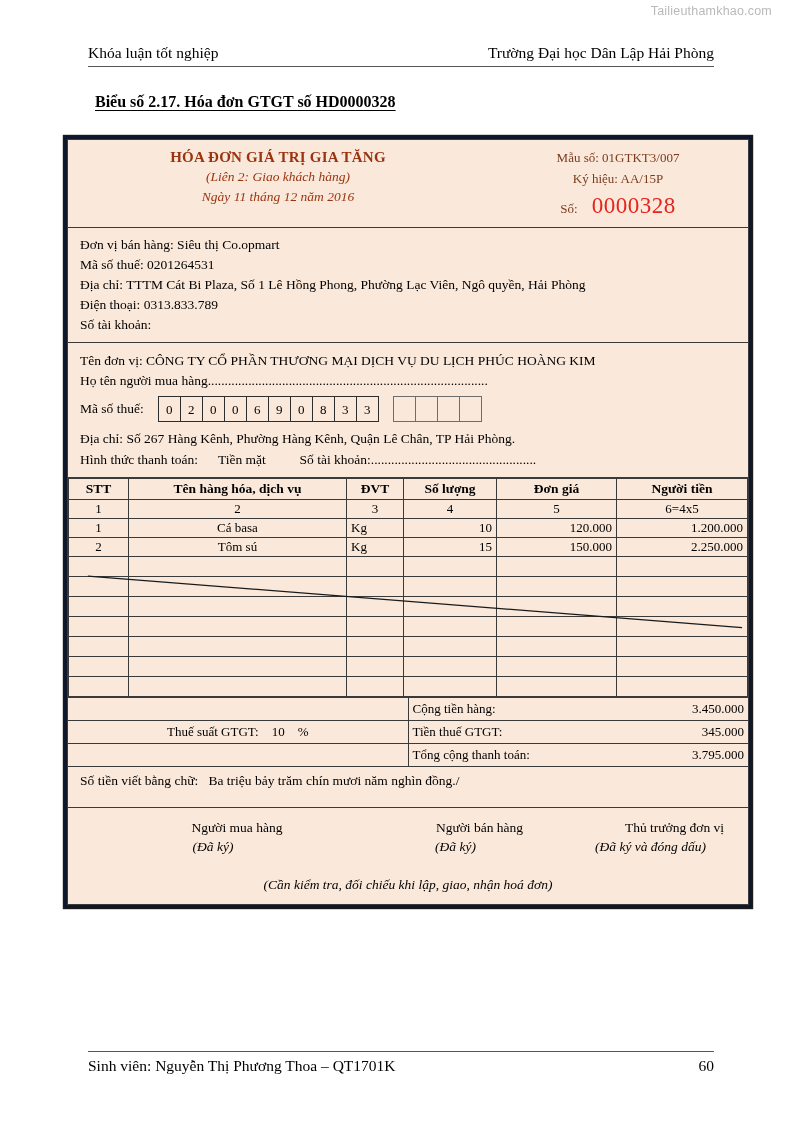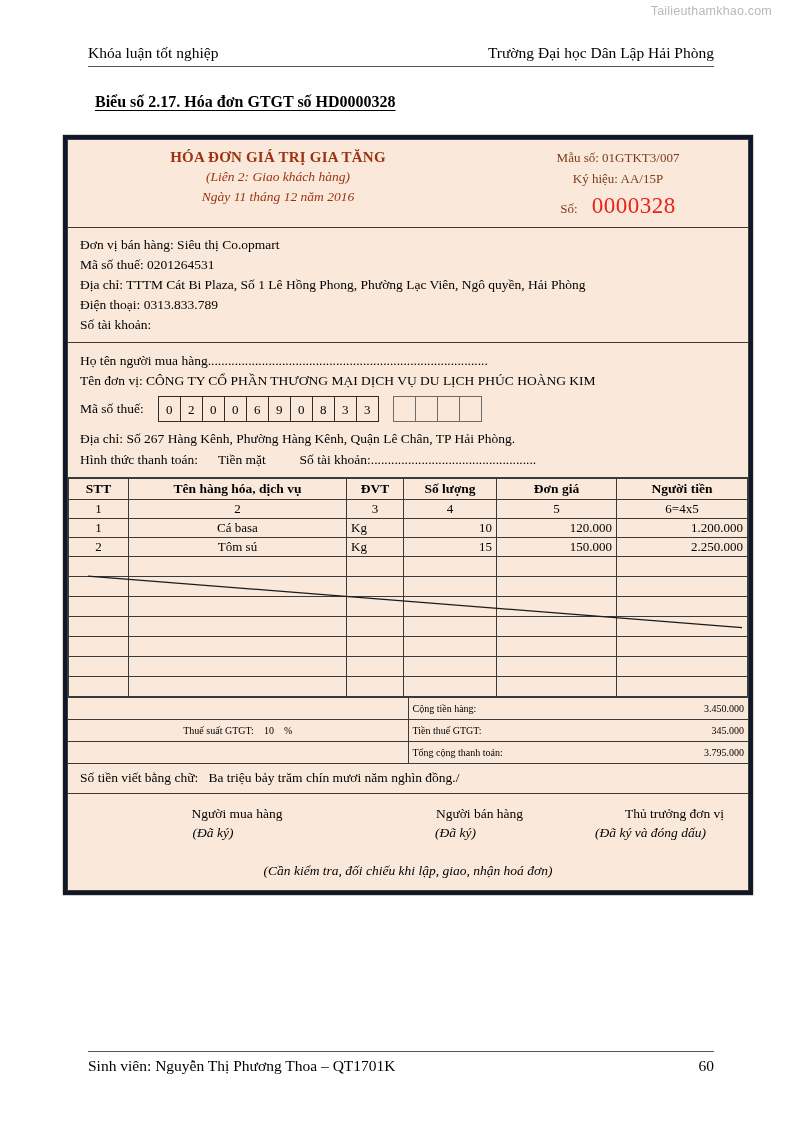--- a/index.html
+++ b/index.html
@@ -202,38 +202,38 @@
     position: absolute;
     left: 0; top: 0;
     width: 100%; height: 100%;
     pointer-events: none;
   }
 
   
   table.totals {
     width: 100%;
     border-collapse: collapse;
-    font-size: 10px;
+    font-size: 13px;
     table-layout: fixed;
   }
   table.totals td {
     border: 1px solid #3a3a3a;
     border-left: none;
     border-right: none;
     padding: 3px 4px;
     height: 22px;
     box-sizing: border-box;
   }
   td.t-left  { width: 340px; text-align: center; }
   td.t-label { width: 210px; text-align: left; padding-left: 4px; }
   td.t-val   { text-align: right; padding-right: 8px; }
   .vsep { border-left: 1px solid #3a3a3a !important; }
 
   .inwords {
-    padding: 6px 0 7px 12px;
+    padding: 6px 0 18px 12px;
     font-size: 13.5px;
   }
 
   
   .signs {
     display: flex;
     padding: 12px 0 8px 0;
   }
   .sign-col {
     flex: 1;
@@ -305,25 +305,25 @@
     <div class="sec seller">
       <div>Đơn vị bán hàng: Siêu thị Co.opmart</div>
       <div>Mã số thuế: 0201264531</div>
       <div>Địa chỉ:  TTTM Cát Bi Plaza, Số 1 Lê Hồng Phong, Phường Lạc Viên, Ngô quyền, Hải Phòng</div>
       <div>Điện thoại: 0313.833.789</div>
       <div>Số tài khoản:</div>
     </div>
 
     <div class="sec buyer">
       <div>
-        <span>Họ tên người mua hàng</span><span class="dots">...................................................................................</span>
-      </div>
-      <div>
         <span>Tên đơn vị:</span>
         <span>CÔNG TY CỔ PHẦN THƯƠNG MẠI DỊCH VỤ DU LỊCH PHÚC HOÀNG KIM</span>
+      </div>
+      <div>
+        <span>Họ tên người mua hàng</span><span class="dots">...................................................................................</span>
       </div>
       <div class="mst-row">
         <span class="mst-label">Mã số thuế:</span>
         <span class="mst-boxes" id="tax-digit-boxes">
             <span class="bx">0</span>
             <span class="bx">2</span>
             <span class="bx">0</span>
             <span class="bx">0</span>
             <span class="bx">6</span>
             <span class="bx">9</span>

